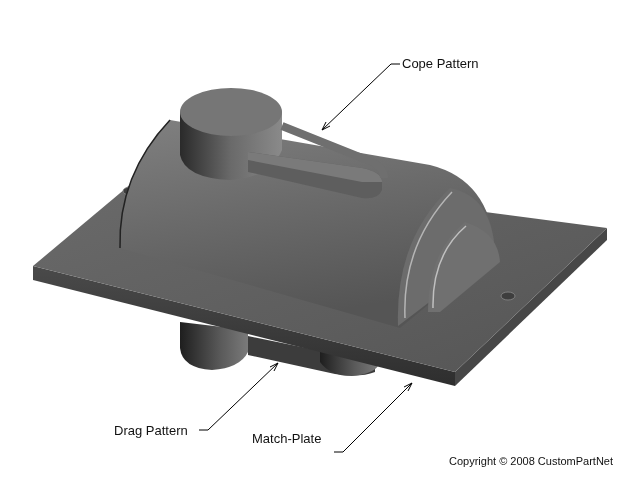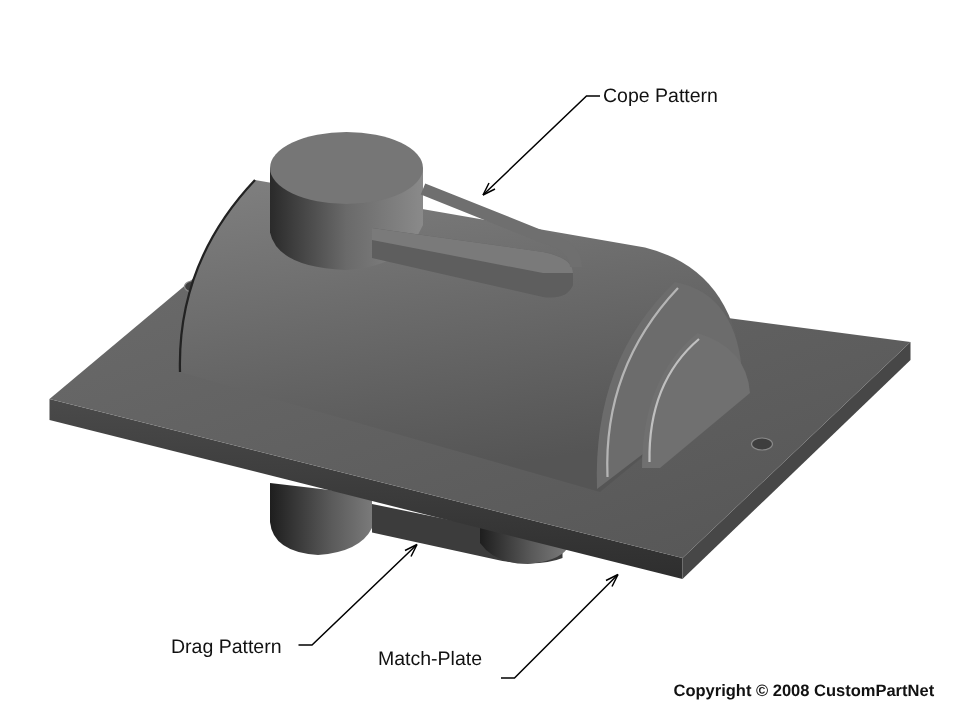--- a/index.html
+++ b/index.html
@@ -1,19 +1,19 @@
 <!DOCTYPE html>
 <html><head>
 <meta charset="utf-8">
 <style>
   html, body { margin: 0; padding: 0; background: #ffffff; }
   body { width: 640px; height: 480px; position: relative; overflow: hidden; font-family: "Liberation Sans", sans-serif; }
   #figure { position: absolute; left: 0; top: 0; width: 640px; height: 480px; }
   .label { position: absolute; font-size: 13px; color: #111111; white-space: nowrap; line-height: 1; }
-  .copyright { position: absolute; font-size: 11px; color: #111111; white-space: nowrap; line-height: 1; font-weight: bold; }
+  .copyright { position: absolute; font-size: 11px; color: #111111; white-space: nowrap; line-height: 1; }
 </style>
 </head>
 <body>
 
 <svg id="figure" viewBox="0 0 640 480" xmlns="http://www.w3.org/2000/svg">
   <defs>
     <linearGradient id="plateTop" x1="0" y1="0" x2="1" y2="1">
       <stop offset="0" stop-color="#6b6b6b"></stop>
       <stop offset="1" stop-color="#555555"></stop>
     </linearGradient>

